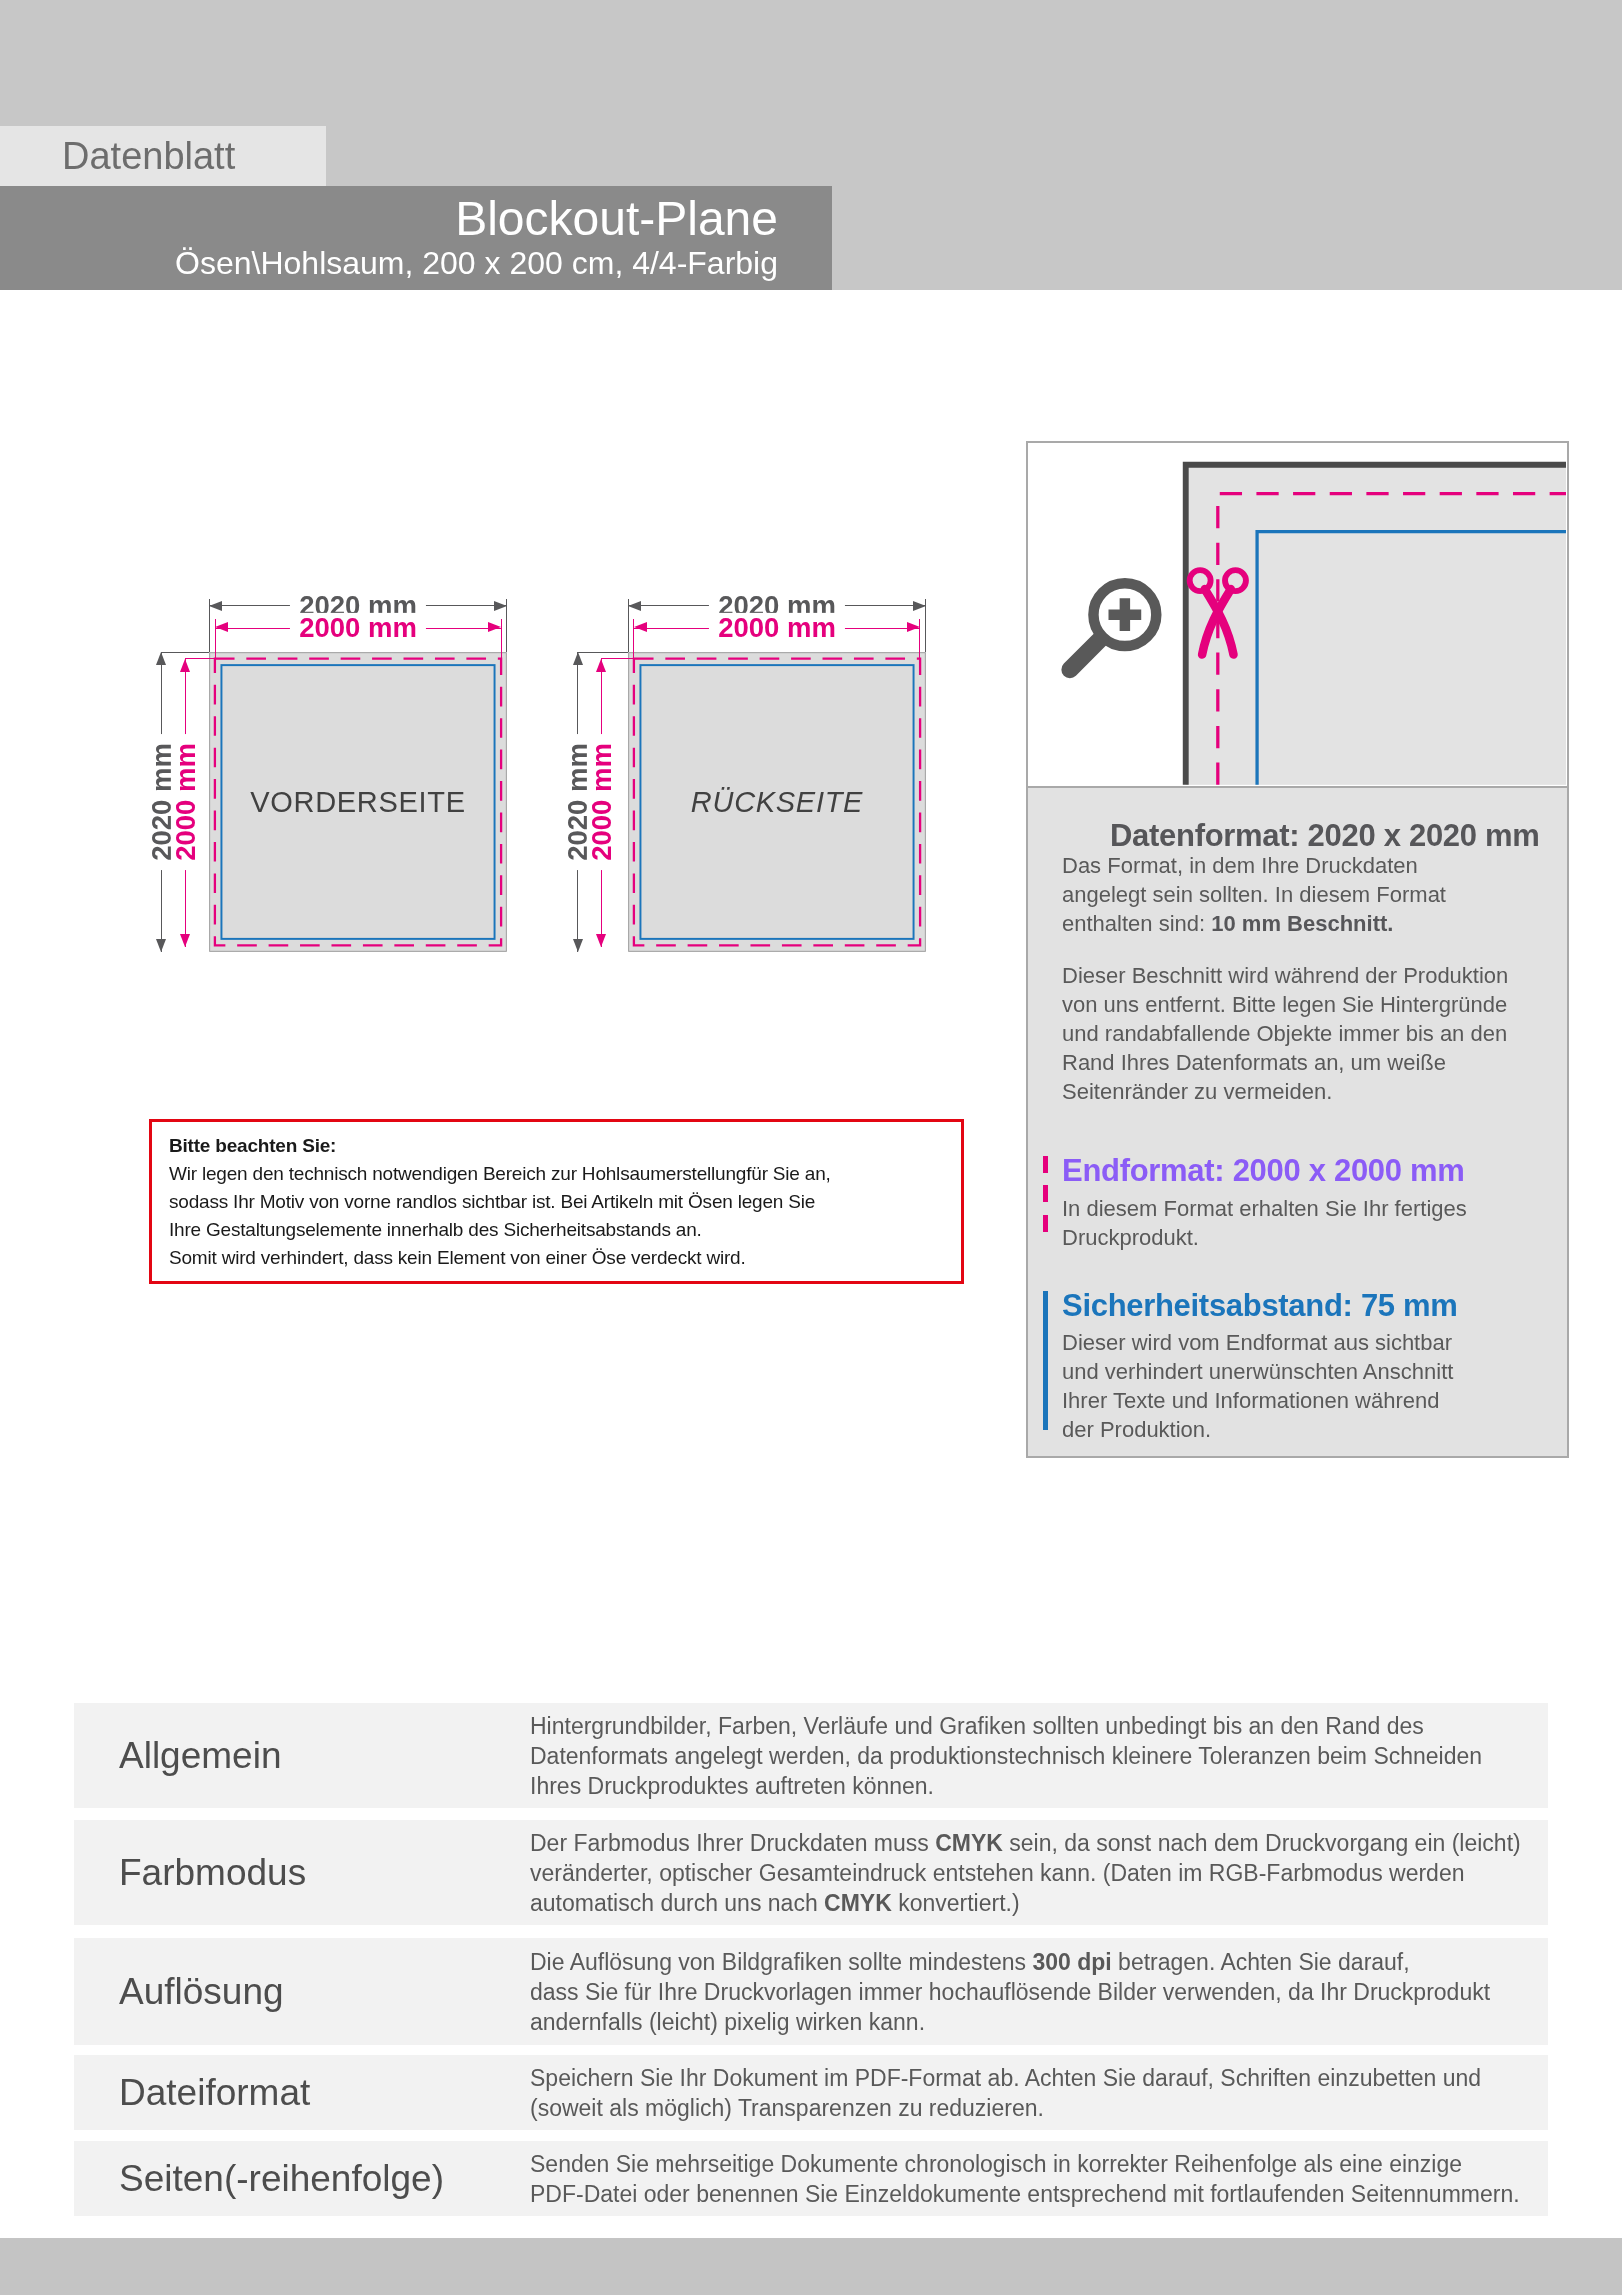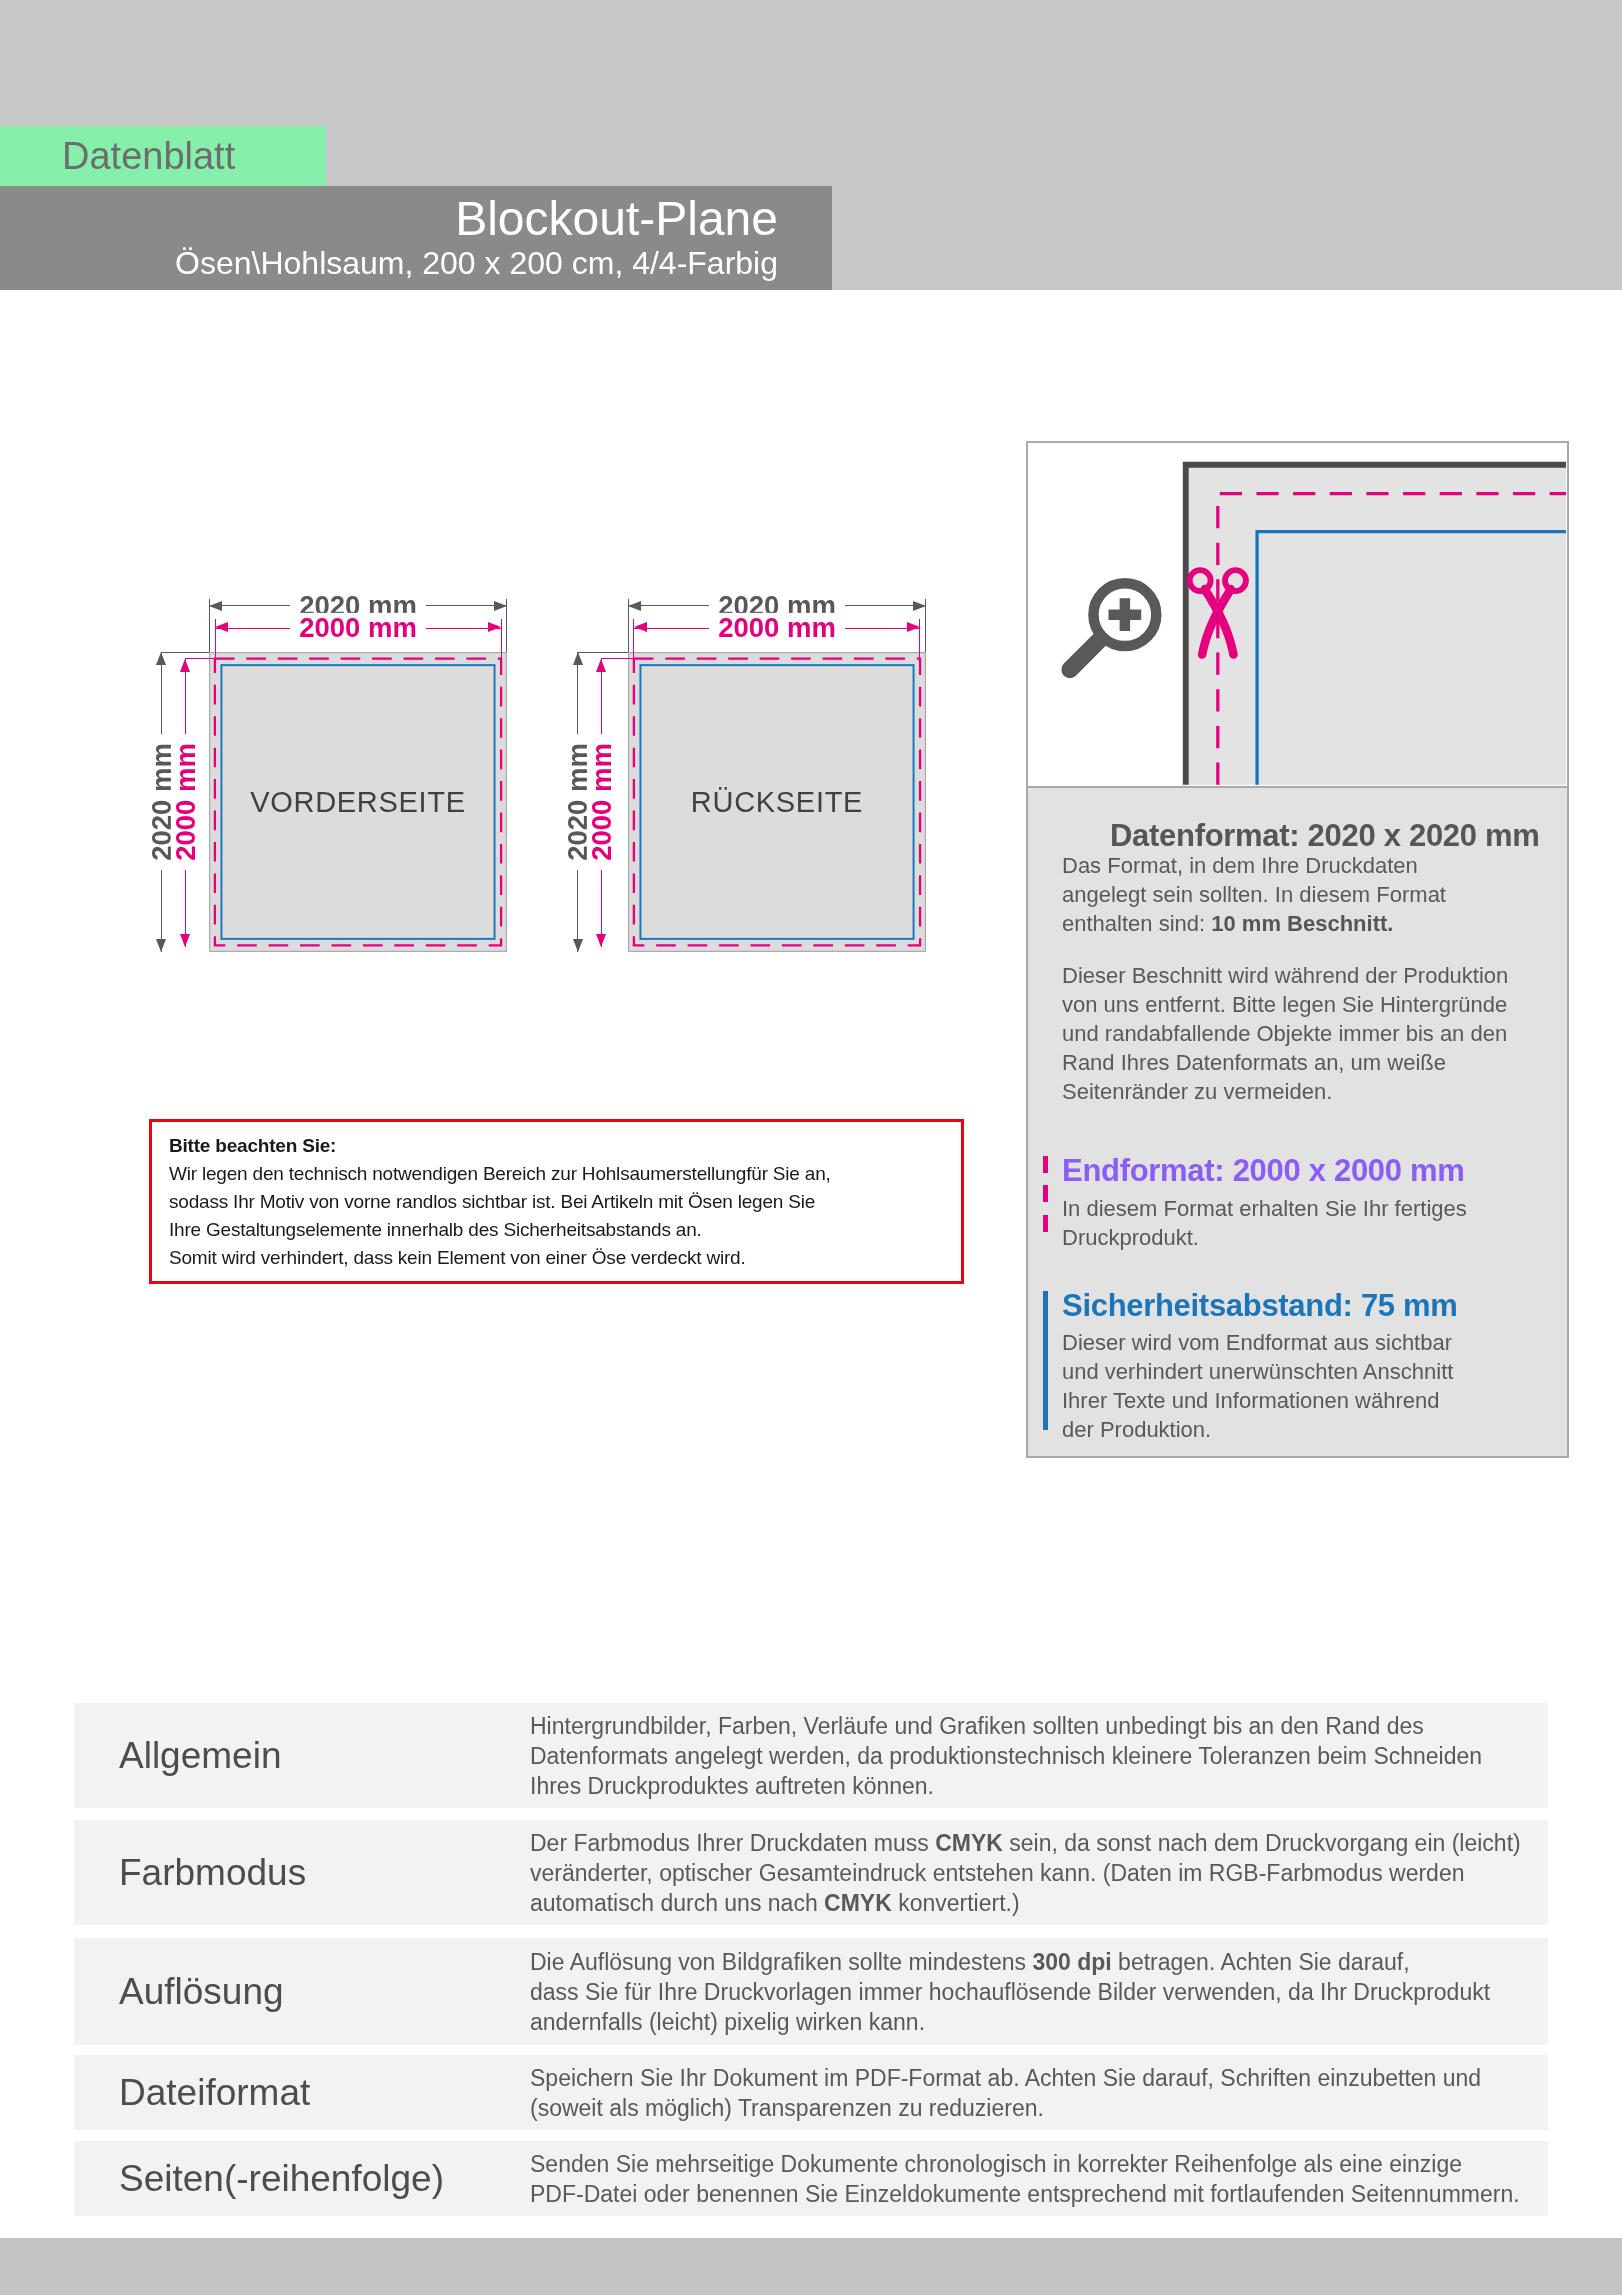--- a/index.html
+++ b/index.html
@@ -29,21 +29,21 @@
             font-size:23px;line-height:30px;color:#595959;white-space:pre-line;width:1018px;}
   b{font-weight:700;}
 </style>
 </head>
 <body>
 
 <div class="page">
 
   <div class="abs" style="left:0;top:0;width:1623px;height:290px;background:#c7c7c7;"></div>
 
-  <div class="abs" style="left:0;top:126px;width:326px;height:60px;background:#86efac;display:flex;align-items:center;">
+  <div class="abs" style="left:0;top:126px;width:326px;height:60px;background:#e5e5e5;display:flex;align-items:center;">
     <span style="margin-left:62px;font-size:38px;color:#6d6d6d;">Datenblatt</span>
   </div>
 
   <div class="abs" style="left:0;top:186px;width:832px;height:104px;background:#8a8a8a;display:flex;flex-direction:column;
               align-items:flex-end;justify-content:center;padding-right:54px;box-sizing:border-box;">
     <div style="font-size:48px;color:#ffffff;line-height:1.05;white-space:nowrap;">Blockout-Plane</div>
     <div style="font-size:32px;color:#ffffff;line-height:1.15;white-space:nowrap;">Ösen\Hohlsaum, 200 x 200 cm, 4/4-Farbig</div>
   </div>
 
   <svg class="abs" style="left:209px;top:652px;" width="298" height="300" viewBox="0 0 455 458">
@@ -79,21 +79,21 @@
   <div class="vline" style="left:185px;top:659px;height:288px;background:#e5007d;"></div>
   <div class="arr u" style="left:180px;top:659px;color:#e5007d;"></div>
   <div class="arr d" style="left:180px;top:934px;color:#e5007d;"></div>
   <span class="dimlabel rot" style="left:186px;top:802px;color:#e5007d;">2000 mm</span>
 
   <svg class="abs" style="left:628px;top:652px;" width="298" height="300" viewBox="0 0 455 458">
     <rect x="1" y="1" width="453" height="456" fill="#dcdcdc" stroke="#9b9b9b" stroke-width="1.5"></rect>
     <rect x="9" y="10" width="437" height="438" fill="none" stroke="#e5007d" stroke-width="3.5" stroke-dasharray="30 18"></rect>
     <rect x="19" y="20" width="417" height="418" fill="none" stroke="#1b75bb" stroke-width="3"></rect>
   </svg>
-  <div class="sq-caption" style="left:628px;top:652px;width:298px;height:300px;">
+  <div class="sq-caption" style="left:628px;top:652px;width:298px;height:300px;font-style:italic;">
     <span>RÜCKSEITE</span>
   </div>
 
   <div class="vline" style="left:628px;top:599px;height:53px;background:#58585a;"></div>
   <div class="vline" style="left:925px;top:599px;height:53px;background:#58585a;"></div>
   <div class="hline" style="left:628px;top:605px;width:298px;background:#58585a;"></div>
   <div class="arr l" style="left:628px;top:601px;color:#58585a;"></div>
   <div class="arr r" style="left:913px;top:601px;color:#58585a;"></div>
   <span class="dimlabel" style="left:777px;top:606px;color:#58585a;">2020 mm</span>
 

